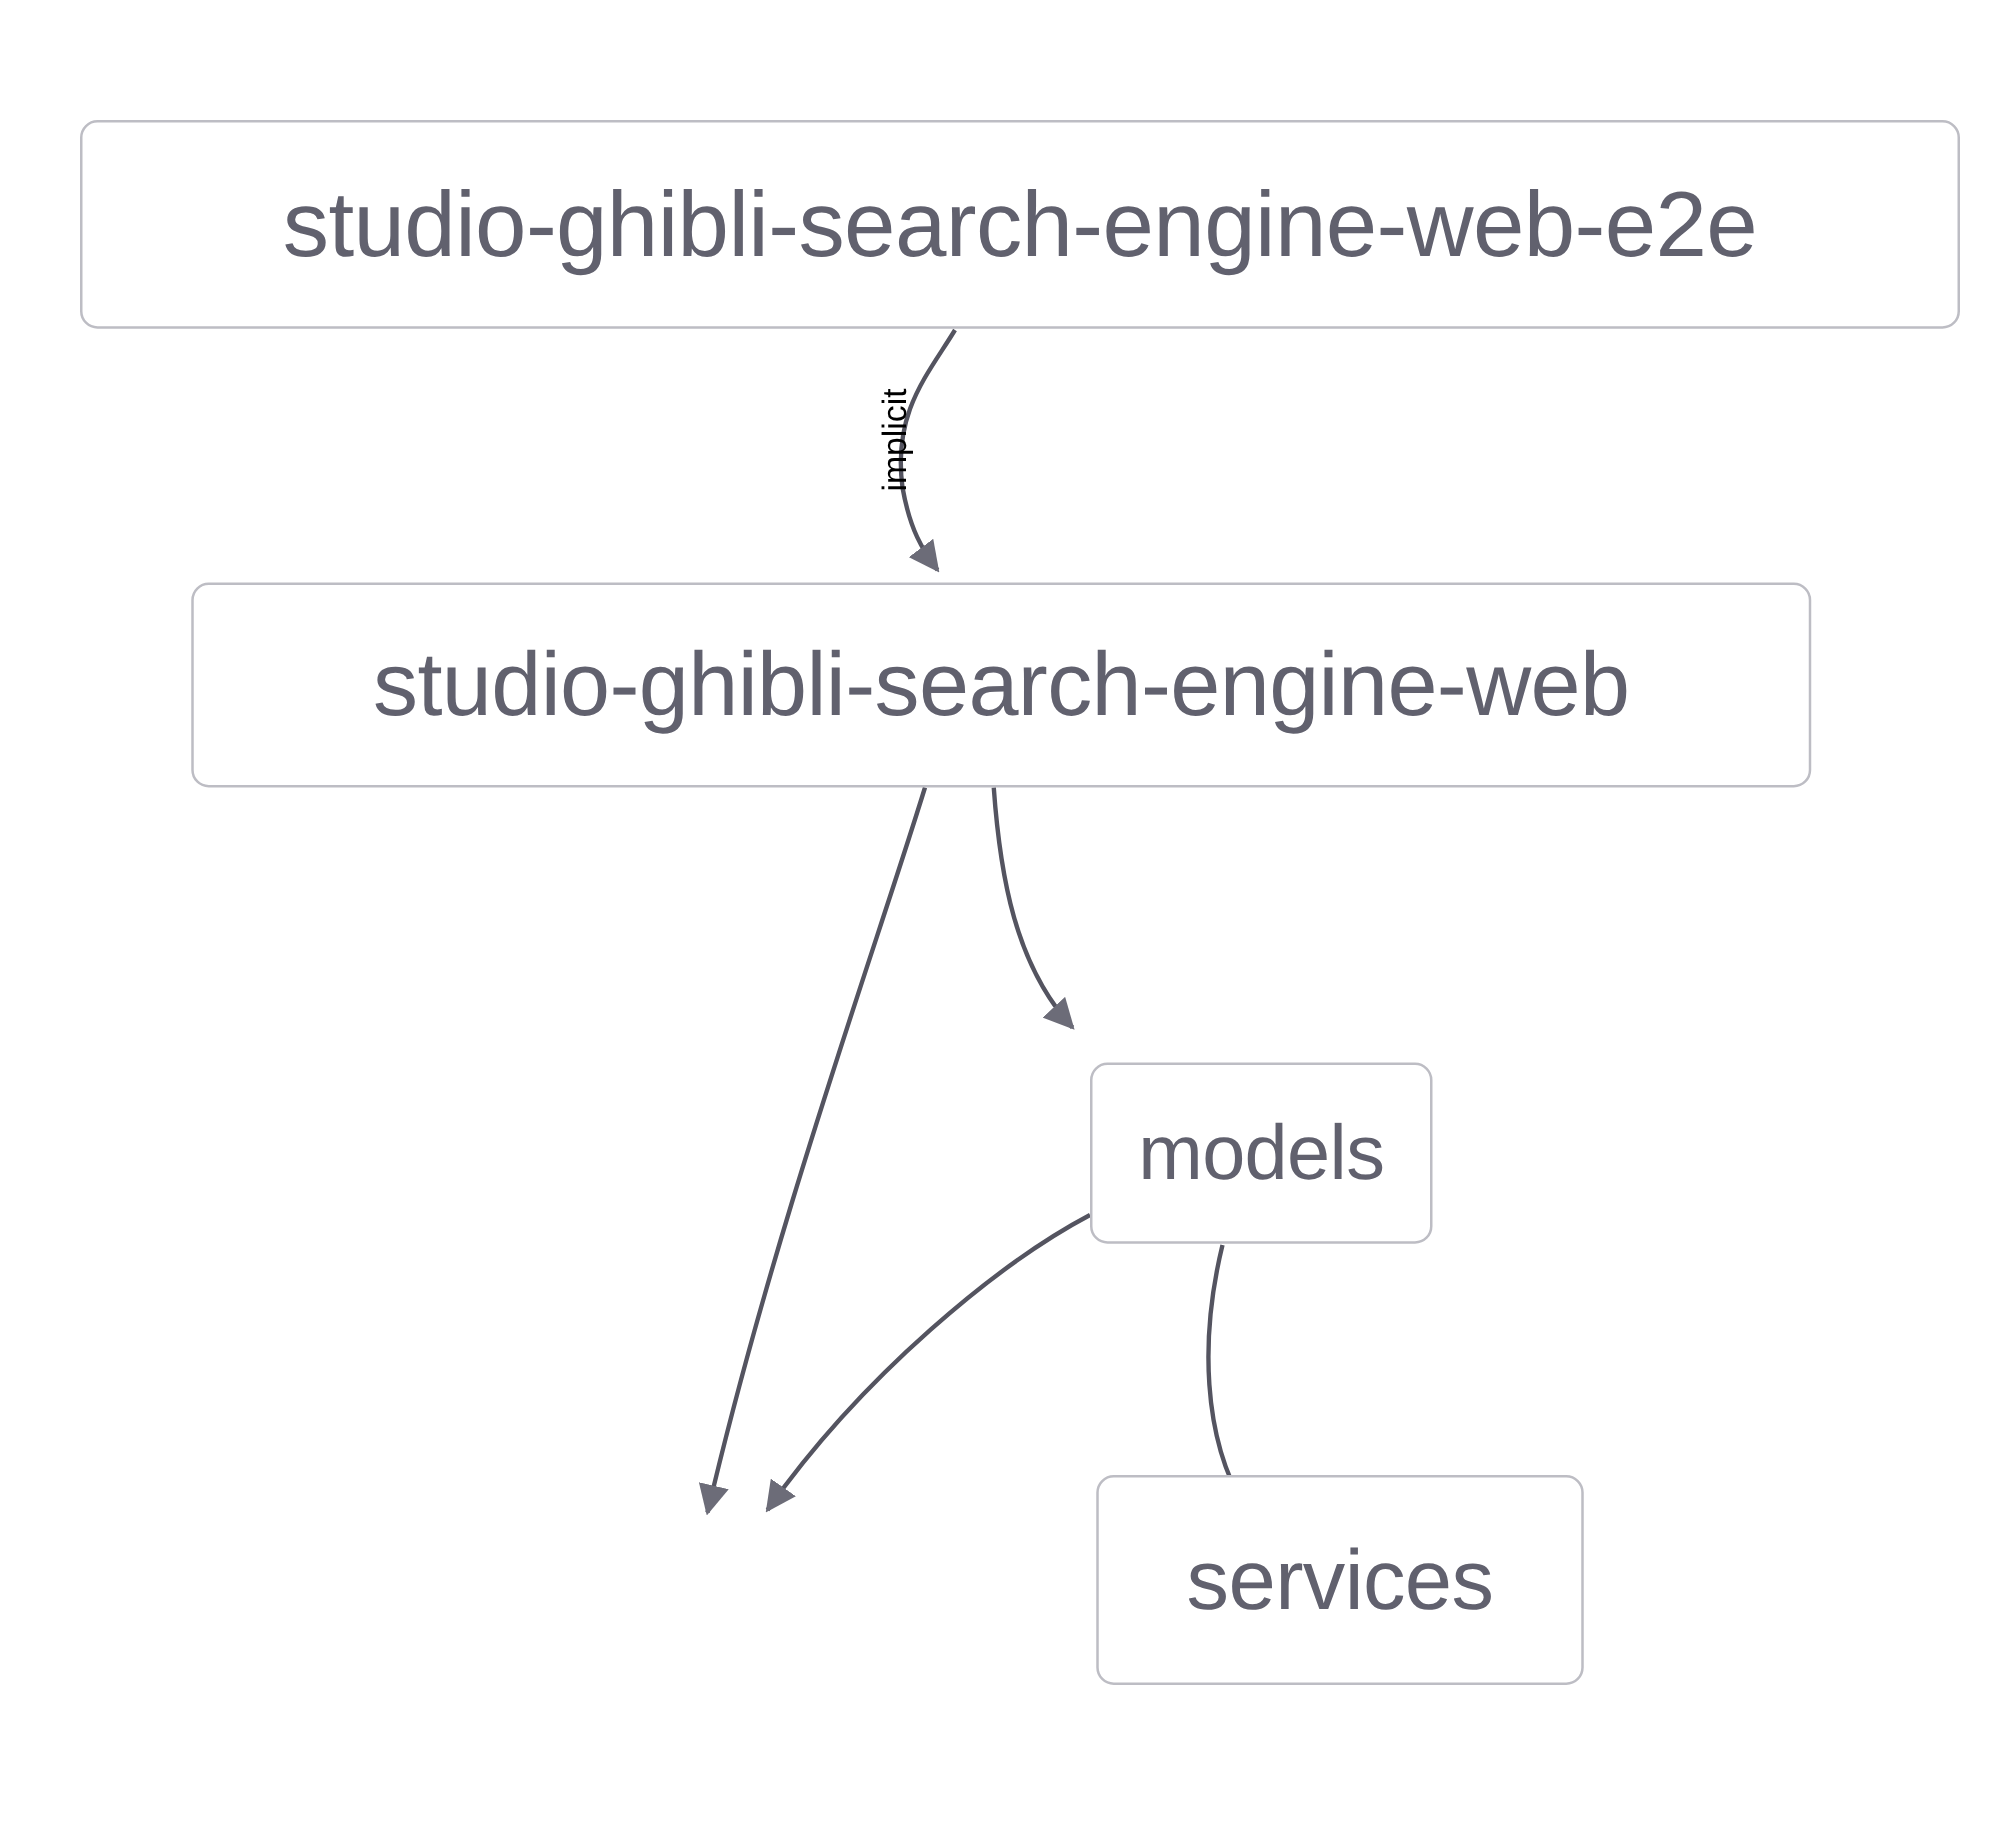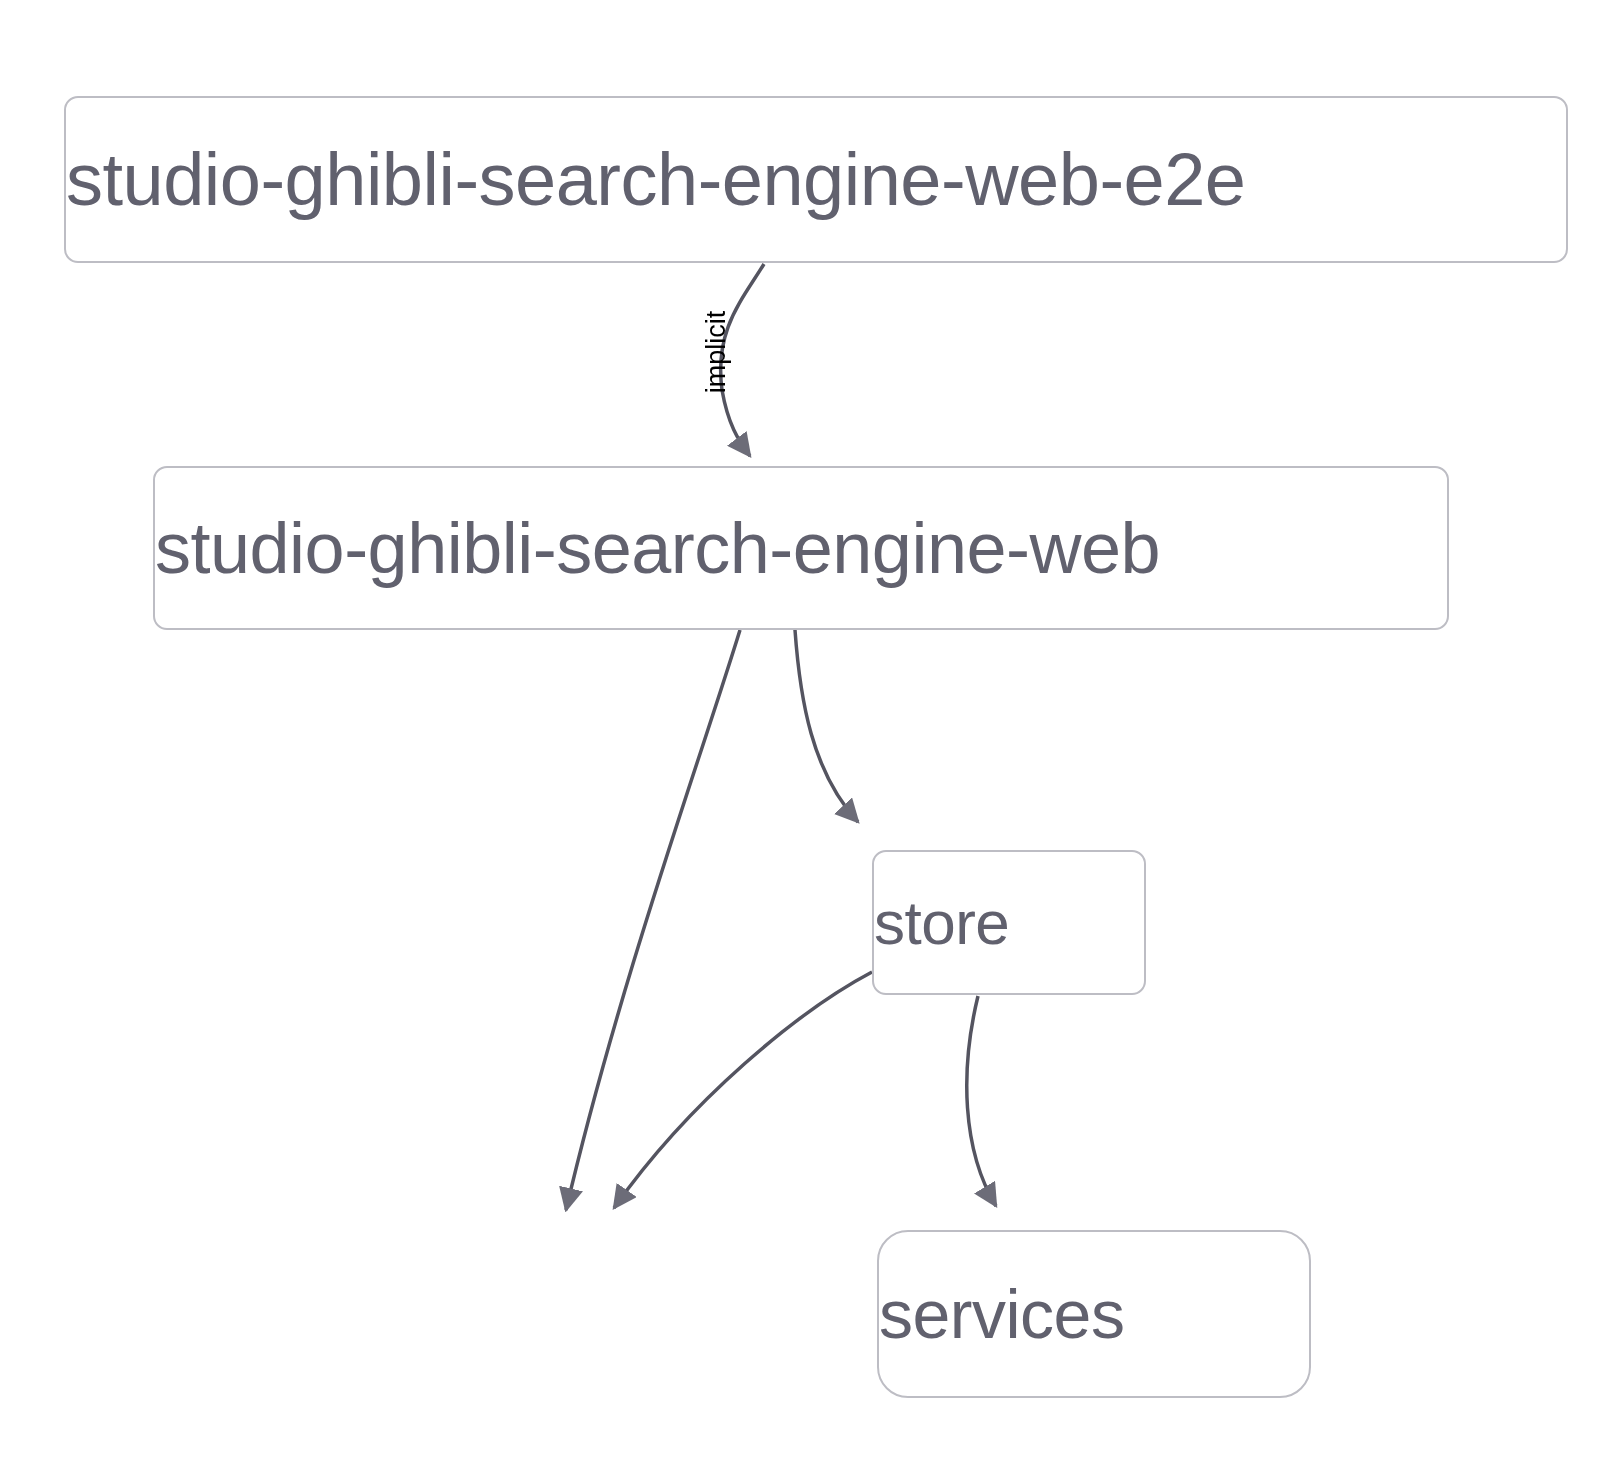--- a/index.html
+++ b/index.html
@@ -26,21 +26,21 @@
     pointer-events: none;
   }
   .node {
     position: absolute;
     box-sizing: border-box;
     background: #ffffff;
     border: 2px solid #bdbdc4;
     border-radius: 14px;
     display: flex;
     align-items: center;
-    justify-content: flex-start;
+    justify-content: center;
     color: #61616e;
     letter-spacing: -0.5px;
     white-space: nowrap;
   }
   .node-label {
     display: block;
     line-height: 1;
   }
   
   #node-e2e {
@@ -53,23 +53,22 @@
   }
   #node-store {
     left: 872px; top: 850px;  width: 274px;  height: 145px;
     font-size: 62px;
   }
   #node-models {
     left: 377px; top: 1230px; width: 351px;  height: 168px;
     font-size: 68px;
   }
   #node-services {
-    left: 877px; top: 1230px; width: 434px;  height: 168px;
+    left: 877px; top: 1180px; width: 390px;  height: 168px;
     font-size: 68px;
-    border-radius: 31px;
   }
   
   .edge-label {
     position: absolute;
     color: #000000;
     font-size: 27px;
     line-height: 1;
     white-space: nowrap;
     transform-origin: 50% 50%;
   }
@@ -104,21 +103,21 @@
 
   <div class="node" id="node-e2e">
     <span class="node-label">studio-ghibli-search-engine-web-e2e</span>
   </div>
 
   <div class="node" id="node-web">
     <span class="node-label">studio-ghibli-search-engine-web</span>
   </div>
 
   <div class="node" id="node-store">
-    <span class="node-label">store</span>
+    <span class="node-label">models</span>
   </div>
 
 
   <div class="node" id="node-services">
     <span class="node-label">services</span>
   </div>
 
   <div class="edge-label" id="edge-label-implicit">implicit</div>
 
 </div>

